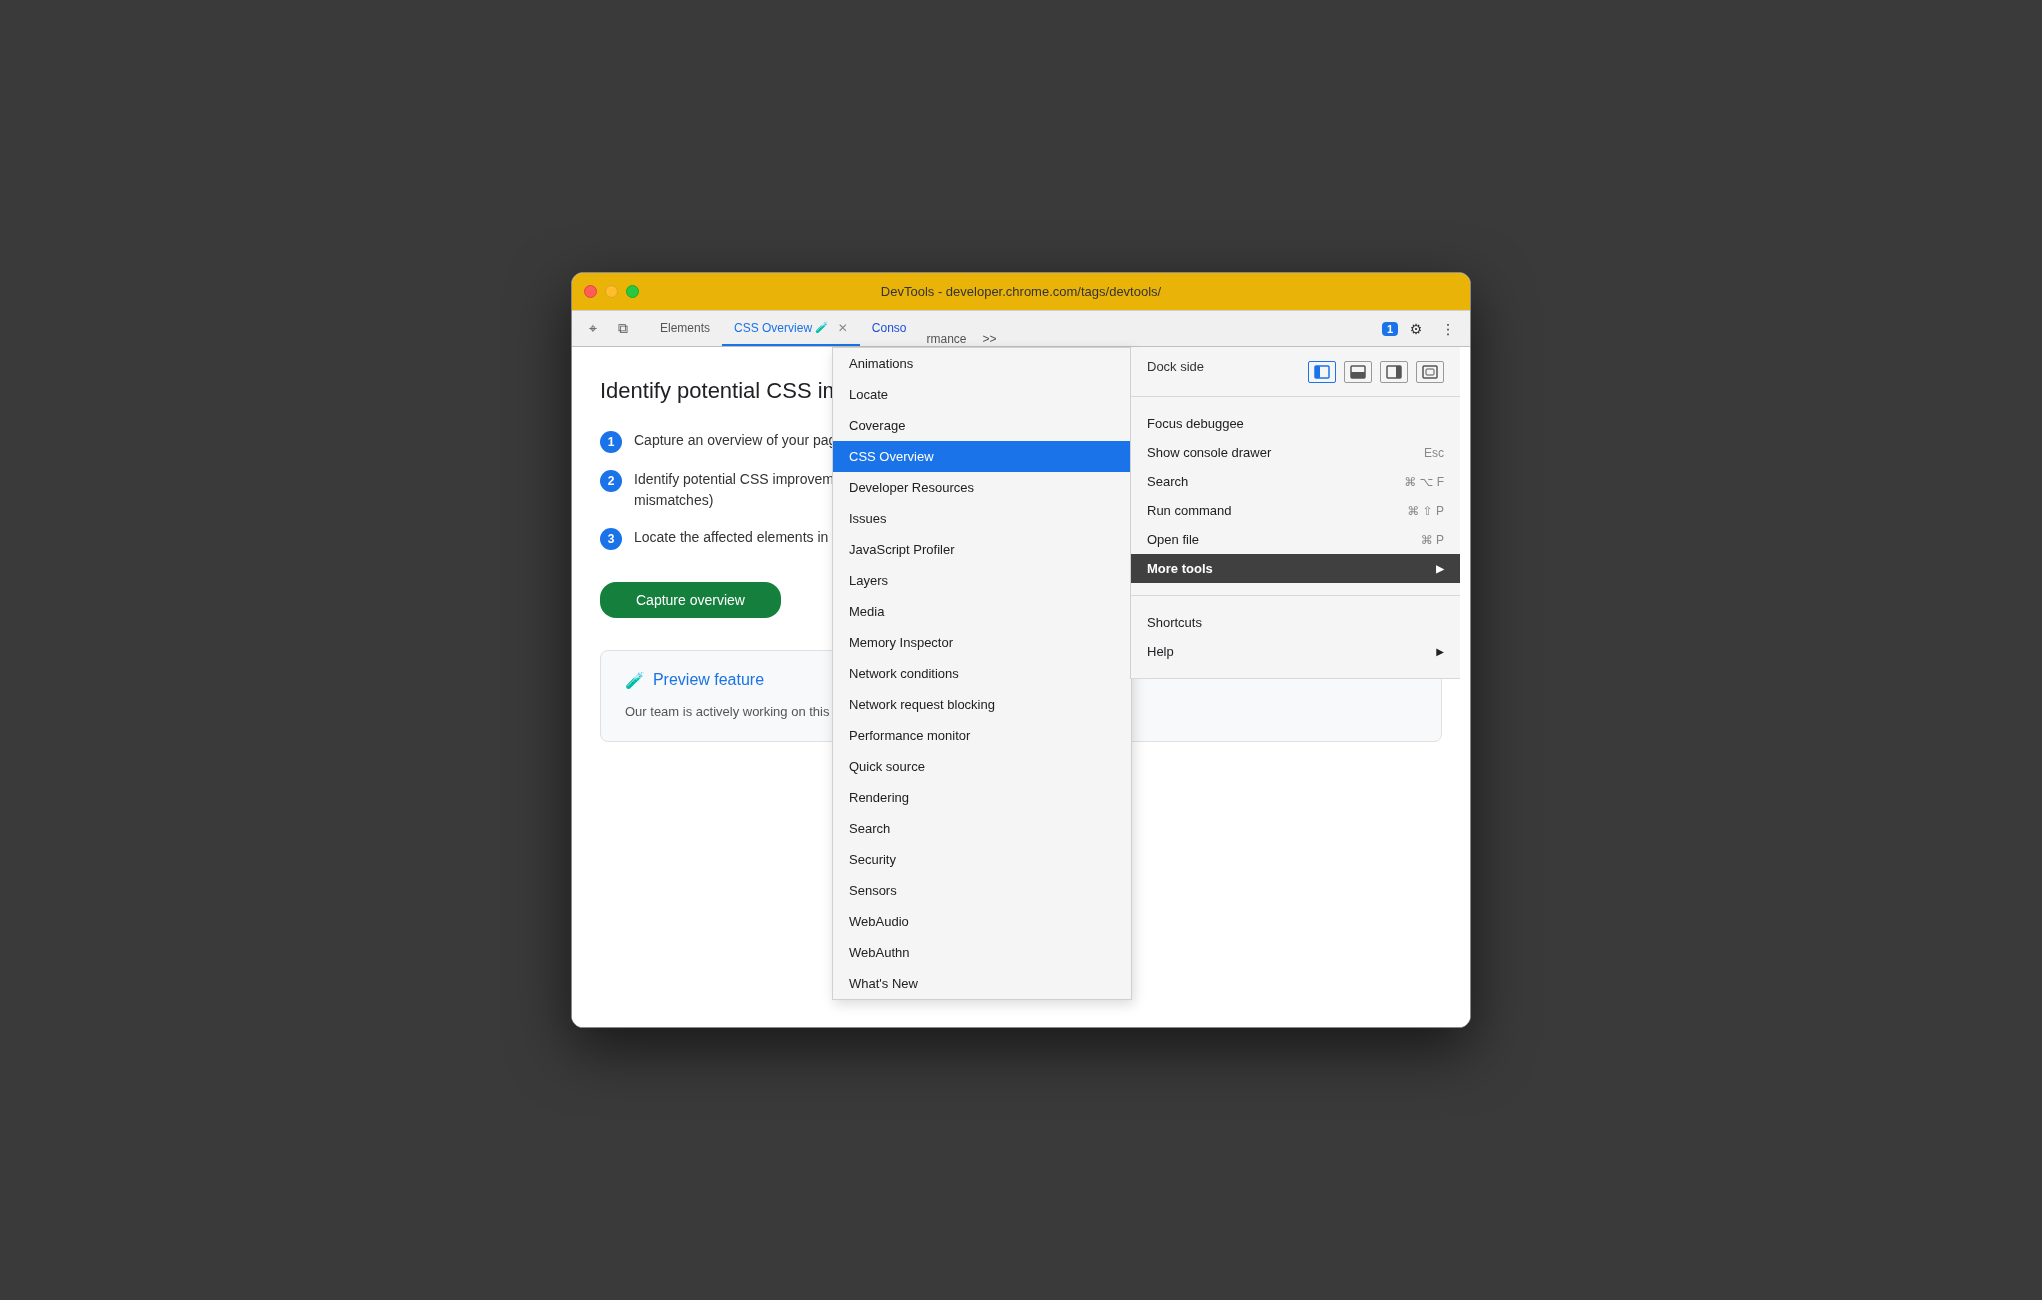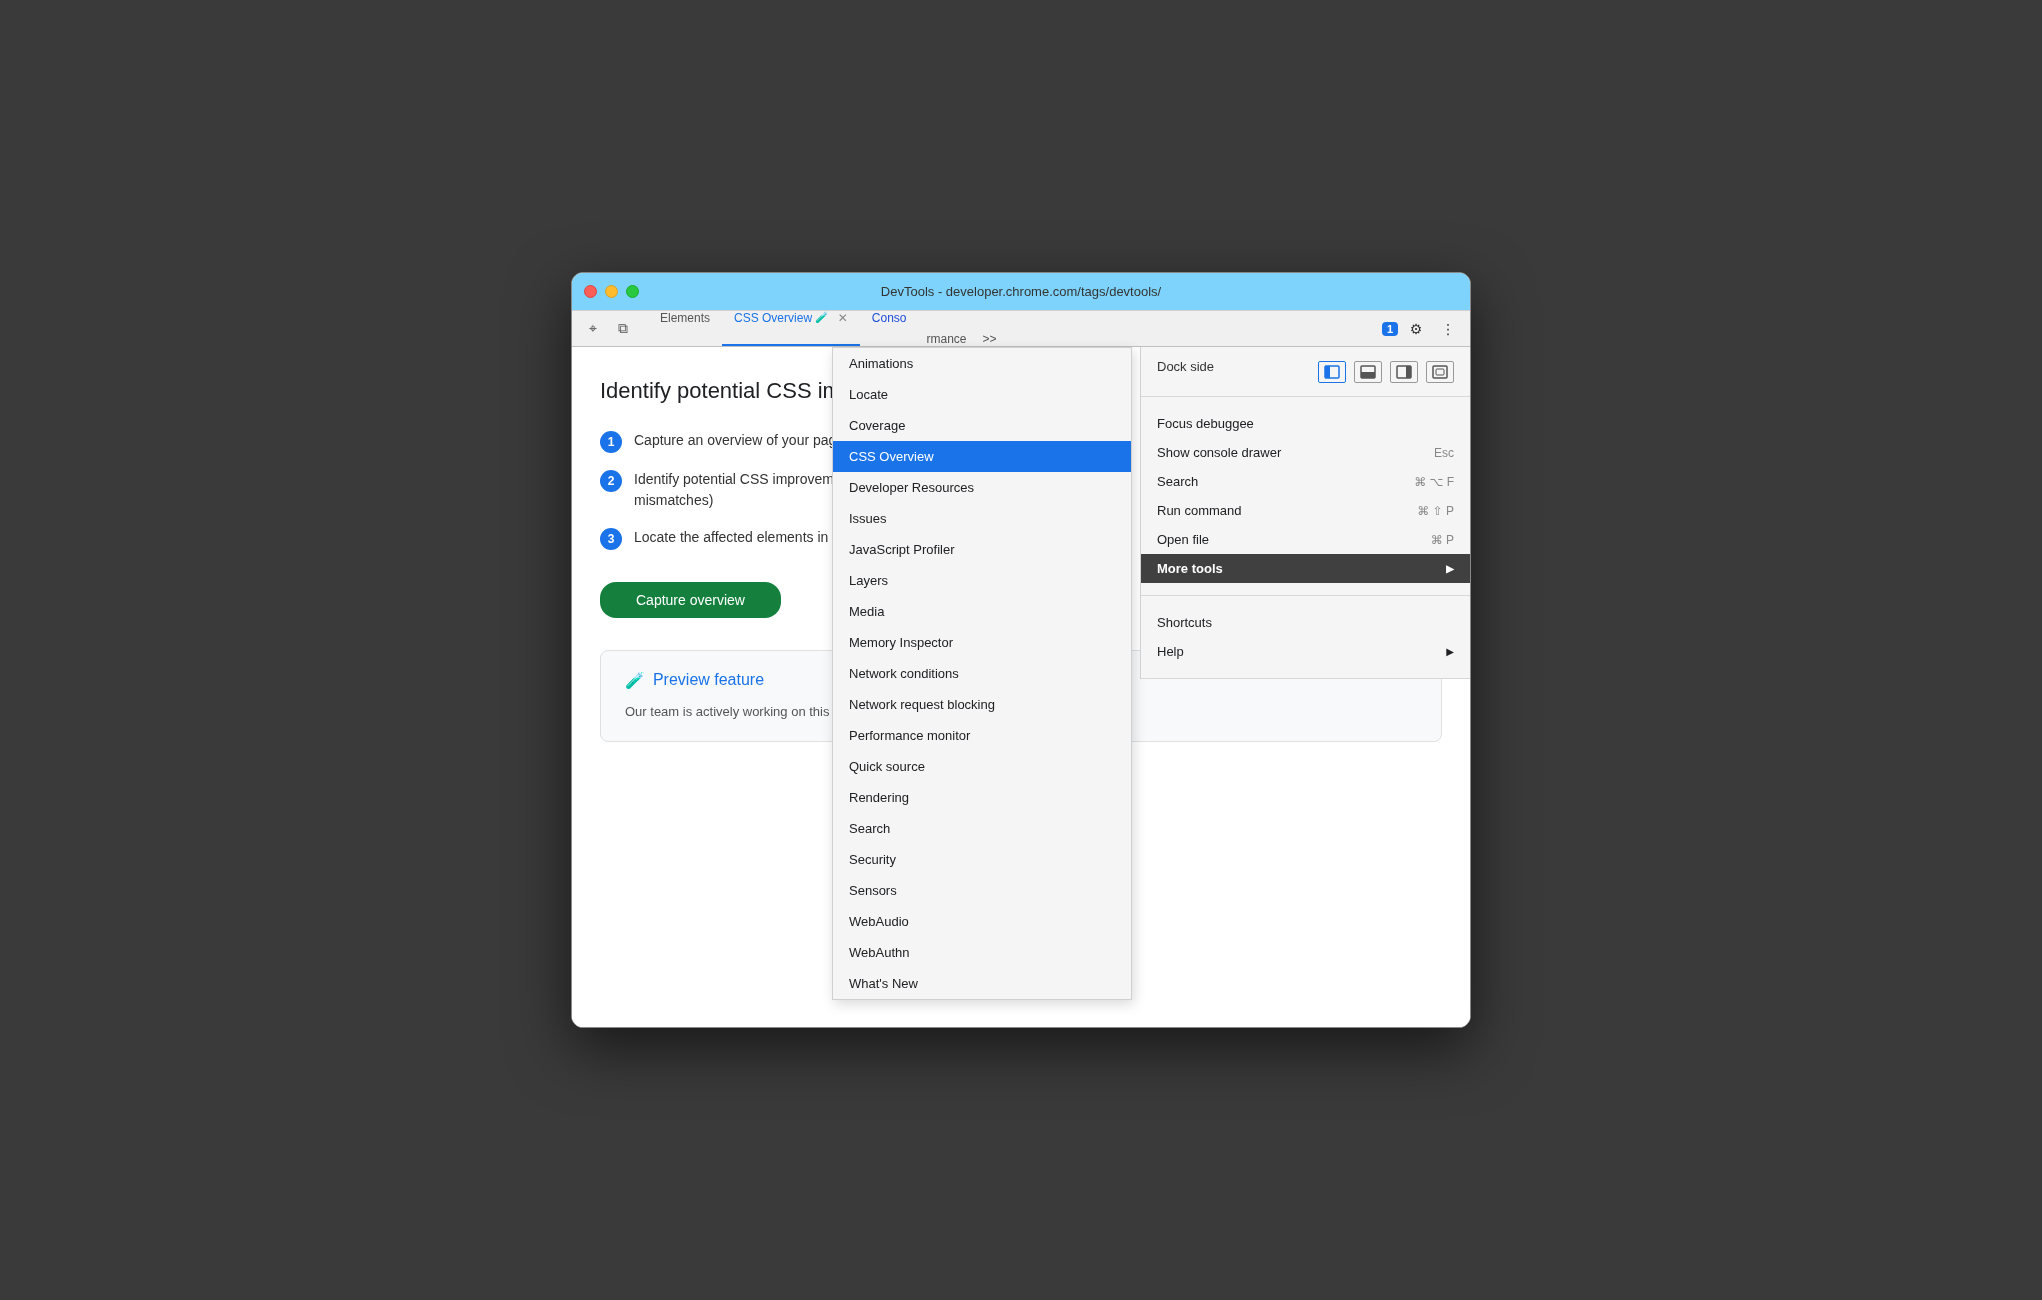--- a/index.html
+++ b/index.html
@@ -16,21 +16,21 @@
       width: 900px;
       border-radius: 12px;
       overflow: hidden;
       box-shadow: 0 20px 60px rgba(0,0,0,0.6);
       background: #f0f0f0;
       border: 1px solid #888;
     }
 
     
     .titlebar {
-      background: #7dd3fc;
+      background: #eab308;
       height: 38px;
       display: flex;
       align-items: center;
       padding: 0 12px;
       border-bottom: 1px solid #d0d0d0;
       position: relative;
     }
     .traffic-lights {
       display: flex;
       gap: 8px;
@@ -77,20 +77,21 @@
       cursor: pointer;
       display: flex;
       align-items: center;
       justify-content: center;
       border-radius: 4px;
       font-size: 14px;
       color: #555;
     }
     .tab {
       display: flex;
+      align-items: center;
       padding: 0 12px;
       font-size: 12px;
       color: #555;
       cursor: pointer;
       border-bottom: 2px solid transparent;
       white-space: nowrap;
     }
     .tab.active {
       color: #1a73e8;
       border-bottom: 2px solid #1a73e8;
@@ -257,21 +258,21 @@
     }
     .menu-item.selected {
       background: #1a73e8;
       color: white;
     }
 
     
     .context-menu {
       position: absolute;
       top: 0;
-      right: 0;
+      right: 10px;
       width: 330px;
       background: #f5f5f5;
       border-left: 1px solid #d0d0d0;
       z-index: 5;
       pointer-events: all;
     }
     .context-section {
       padding: 12px 0;
       border-bottom: 1px solid #d8d8d8;
     }

